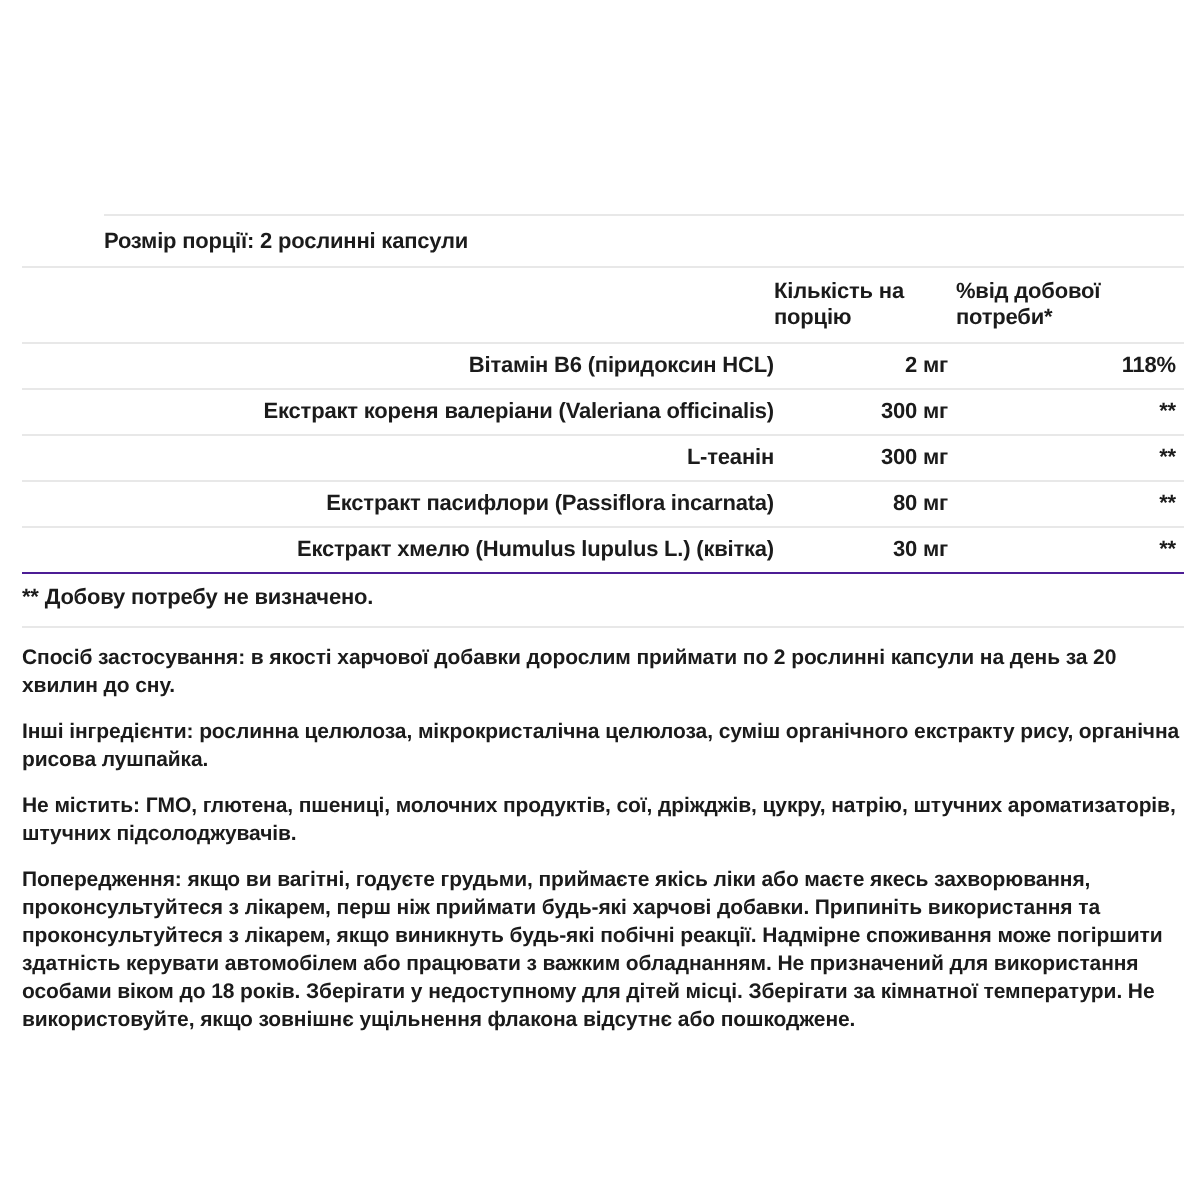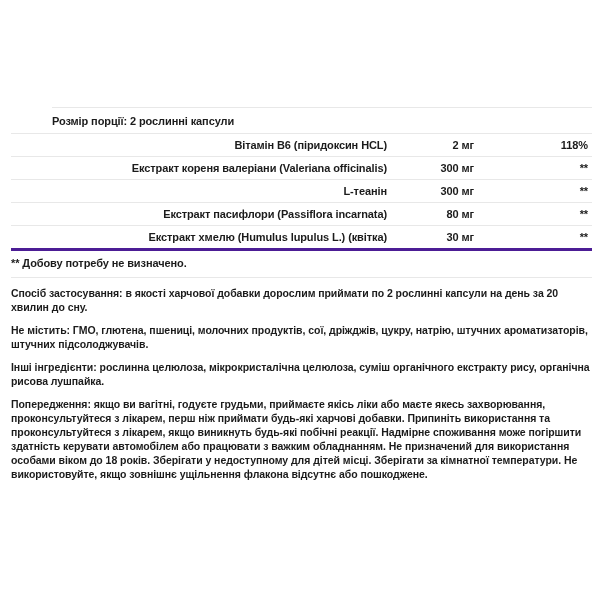--- a/index.html
+++ b/index.html
@@ -41,21 +41,21 @@
   }
   .t-row {
     border-top: 1px solid #e8e8e8;
     padding: 5px 0 4px;
     font-size: 11px;
     line-height: 13px;
     letter-spacing: -0.1px;
     text-align: right;
   }
   .footnote-row {
-    border-top: 3px solid #4c1d95;
+    border-top: 1px solid #4c1d95;
     border-bottom: 1px solid #e8e8e8;
     padding: 6px 0 8px;
     font-size: 11px;
     line-height: 12px;
     letter-spacing: -0.1px;
   }
   .paras { padding-top: 8px; }
   .para {
     margin: 0 0 9px;
     font-size: 10.5px;
@@ -68,20 +68,25 @@
 <body>
 
 <div class="sheet">
 
   <div class="serving-row">
     <span>Розмір порції:</span>
     <span>2 рослинні капсули</span>
   </div>
 
 
+  <div class="thead-row grid">
+    <div></div>
+    <div class="cell-amount">Кількість на порцію</div>
+    <div class="cell-dv">%від добової потреби*</div>
+  </div>
 
   <div class="t-row grid">
     <div>Вітамін B6 (піридоксин HCL)</div>
     <div class="cell-amount">2 мг</div>
     <div class="cell-dv">118%</div>
   </div>
 
   <div class="t-row grid">
     <div>Екстракт кореня валеріани (Valeriana officinalis)</div>
     <div class="cell-amount">300 мг</div>
@@ -103,18 +108,18 @@
   <div class="t-row grid">
     <div>Екстракт хмелю (Humulus lupulus L.) (квітка)</div>
     <div class="cell-amount">30 мг</div>
     <div class="cell-dv">**</div>
   </div>
 
   <div class="footnote-row">** Добову потребу не визначено.</div>
 
   <div class="paras">
     <p class="para">Спосіб застосування: в якості харчової добавки дорослим приймати по 2 рослинні капсули на день за 20 хвилин до сну.</p>
+    <p class="para">Інші інгредієнти: рослинна целюлоза, мікрокристалічна целюлоза, суміш органічного екстракту рису, органічна рисова лушпайка.</p>
     <p class="para">Не містить: ГМО, глютена, пшениці, молочних продуктів, сої, дріжджів, цукру, натрію, штучних ароматизаторів, штучних підсолоджувачів.</p>
-    <p class="para">Інші інгредієнти: рослинна целюлоза, мікрокристалічна целюлоза, суміш органічного екстракту рису, органічна рисова лушпайка.</p>
     <p class="para">Попередження: якщо ви вагітні, годуєте грудьми, приймаєте якісь ліки або маєте якесь захворювання, проконсультуйтеся з лікарем, перш ніж приймати будь-які харчові добавки. Припиніть використання та проконсультуйтеся з лікарем, якщо виникнуть будь-які побічні реакції. Надмірне споживання може погіршити здатність керувати автомобілем або працювати з важким обладнанням. Не призначений для використання особами віком до 18 років. Зберігати у недоступному для дітей місці. Зберігати за кімнатної температури. Не використовуйте, якщо зовнішнє ущільнення флакона відсутнє або пошкоджене.</p>
   </div>
 
 </div>
 
 </body></html>

